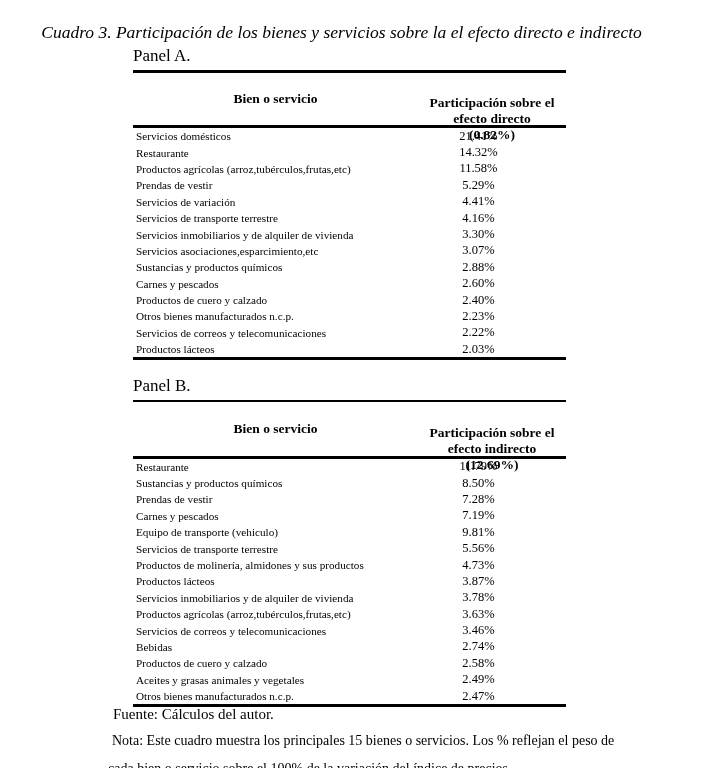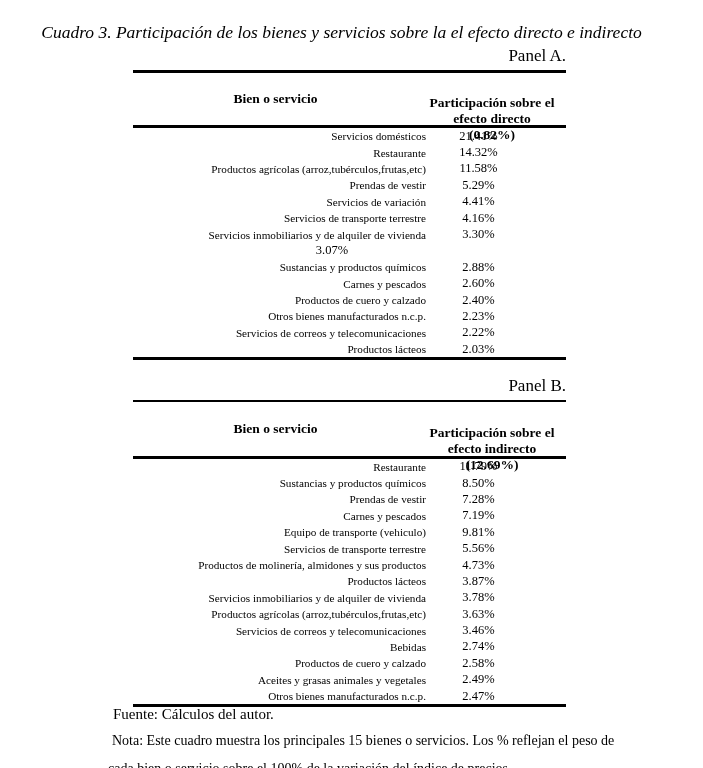--- a/index.html
+++ b/index.html
@@ -1,26 +1,26 @@
 <!DOCTYPE html>
 <html><head>
 <meta charset="utf-8">
 <style>
   html, body { margin:0; padding:0; background:#ffffff; }
   body { width:703px; height:768px; position:relative; overflow:hidden; font-family:"Liberation Serif","DejaVu Serif",serif; color:#000; }
   .title { position:absolute; left:0; width:683px; top:22px; text-align:center; font-style:italic; font-size:17.5px; white-space:nowrap; }
-  .panel-title { position:absolute; left:133px; width:433px; text-align:right; font-size:17px; }
+  .panel-title { position:absolute; left:133px; width:433px; text-align:left; font-size:17px; }
   .tbl { position:absolute; left:133px; width:433px; }
   .rule-thick { height:3px; background:#000; }
   .rule-thin { height:1.5px; background:#000; }
   .hdr { display:flex; align-items:center; font-weight:bold; font-size:13.5px; line-height:16px; }
   .hdr .c1 { width:285px; text-align:center; padding-left:0; }
   .hdr .c2 { flex:1; text-align:center;margin-top:40px; }
   .row { display:flex; height:16.4px; align-items:center; font-size:11.2px; }
-  .row .c1 { width:290px; padding-left:3px; white-space:nowrap;text-align:right; }
+  .row .c1 { width:290px; padding-left:3px; white-space:nowrap; }
   .row .c2 { flex:1; text-align:center; font-size:12.5px; padding-right:35px; }
   .fuente { position:absolute; left:113px; top:706px; font-size:15px; }
   .nota { position:absolute; left:108px; top:727px; width:520px; font-size:14px; line-height:28px; text-indent:4px; }
 </style>
 </head>
 <body>
 
 <div class="title">Cuadro 3. Participación de los bienes y servicios sobre la el efecto directo e indirecto</div>
 
 <div class="panel-title" style="top:46px;">Panel A.</div>
@@ -58,20 +58,21 @@
       </div>
       <div class="row">
         <div class="c1">Servicios de transporte terrestre</div>
         <div class="c2">4.16%</div>
       </div>
       <div class="row">
         <div class="c1">Servicios inmobiliarios y de alquiler de vivienda</div>
         <div class="c2">3.30%</div>
       </div>
       <div class="row">
+        <div class="c1">Servicios asociaciones,esparcimiento,etc</div>
         <div class="c2">3.07%</div>
       </div>
       <div class="row">
         <div class="c1">Sustancias y productos químicos</div>
         <div class="c2">2.88%</div>
       </div>
       <div class="row">
         <div class="c1">Carnes y pescados</div>
         <div class="c2">2.60%</div>
       </div>

